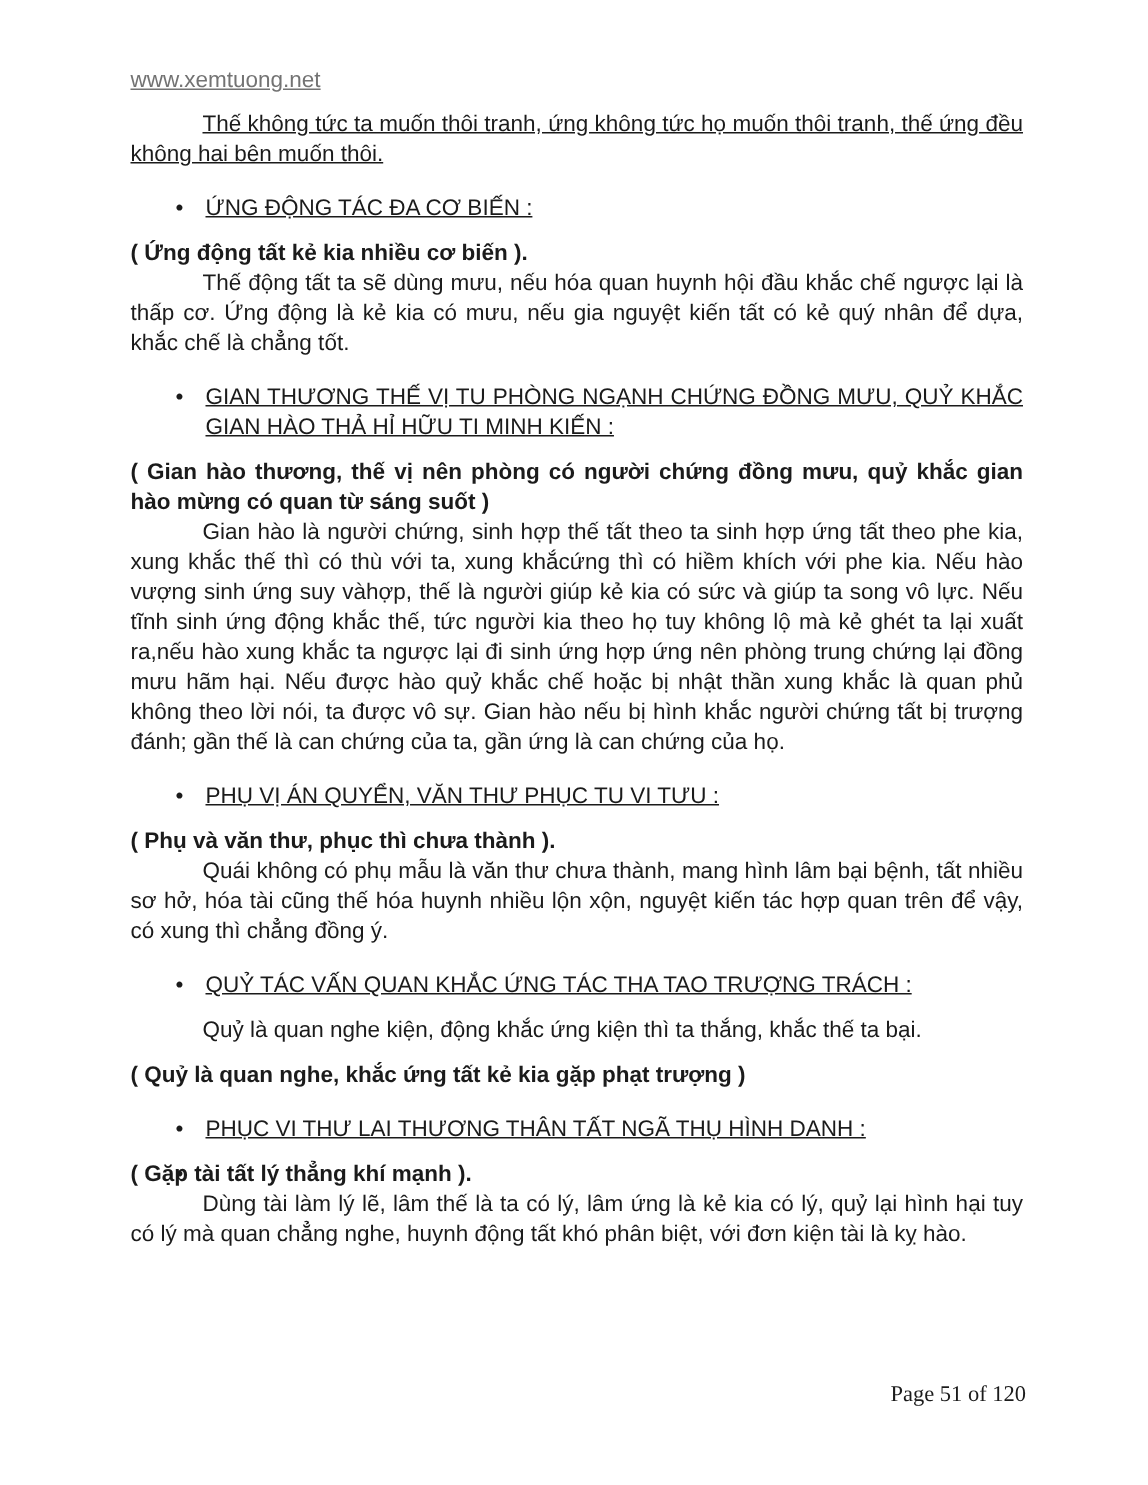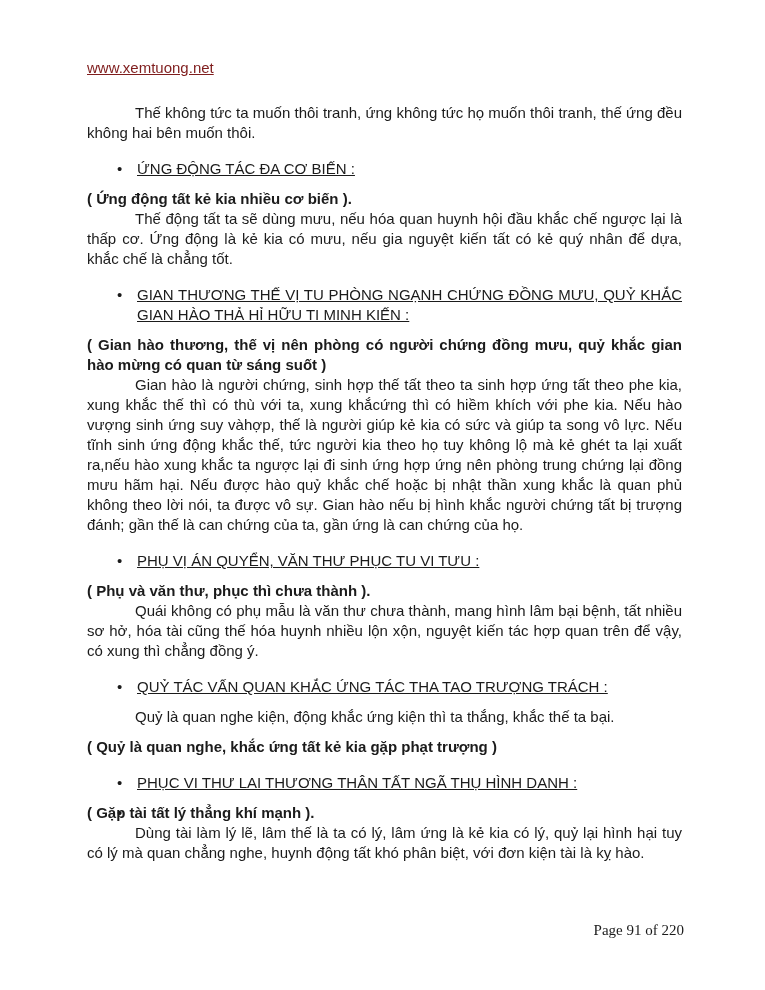--- a/index.html
+++ b/index.html
@@ -16,30 +16,29 @@
   }
   .page {
     position: relative;
     padding: 44px 83px 0 87px;
     box-sizing: border-box;
     width: 765px;
   }
   .header-link {
     display: inline-block;
     text-decoration: underline;
-    color: #7f1d1d;
+    color: #737373;
     cursor: pointer;
-    margin-top: 14px;
   }
   .para {
     text-align: justify;
     margin: 0;
   }
   .para.indent { text-indent: 48px; }
-  .para.first { margin-top: 25px; }
+  .para.first { margin-top: 9px; text-decoration: underline; }
   .para.paren { margin-top: 10px; font-weight: bold; }
   .bullet-item {
     position: relative;
     padding-left: 50px;
     margin: 16px 0 10px 0;
     text-align: justify;
   }
   .bullet-item.tight { margin-top: 4px; }
   .bullet {
     position: absolute;
@@ -109,13 +108,13 @@
 
   <div class="bullet-item tight">
     <span class="bullet">•</span>
   </div>
 
   <p class="para paren">( Gặp tài tất lý thẳng khí mạnh ).</p>
   <p class="para indent">Dùng tài làm lý lẽ, lâm thế là ta có lý, lâm ứng là kẻ kia có lý, quỷ lại hình hại tuy có lý mà quan chẳng nghe, huynh động tất khó phân biệt, với đơn kiện tài là kỵ hào.</p>
 
 </div>
 
-<div class="footer">Page 91 of 220</div>
+<div class="footer">Page 51 of 120</div>
 
 </body></html>

